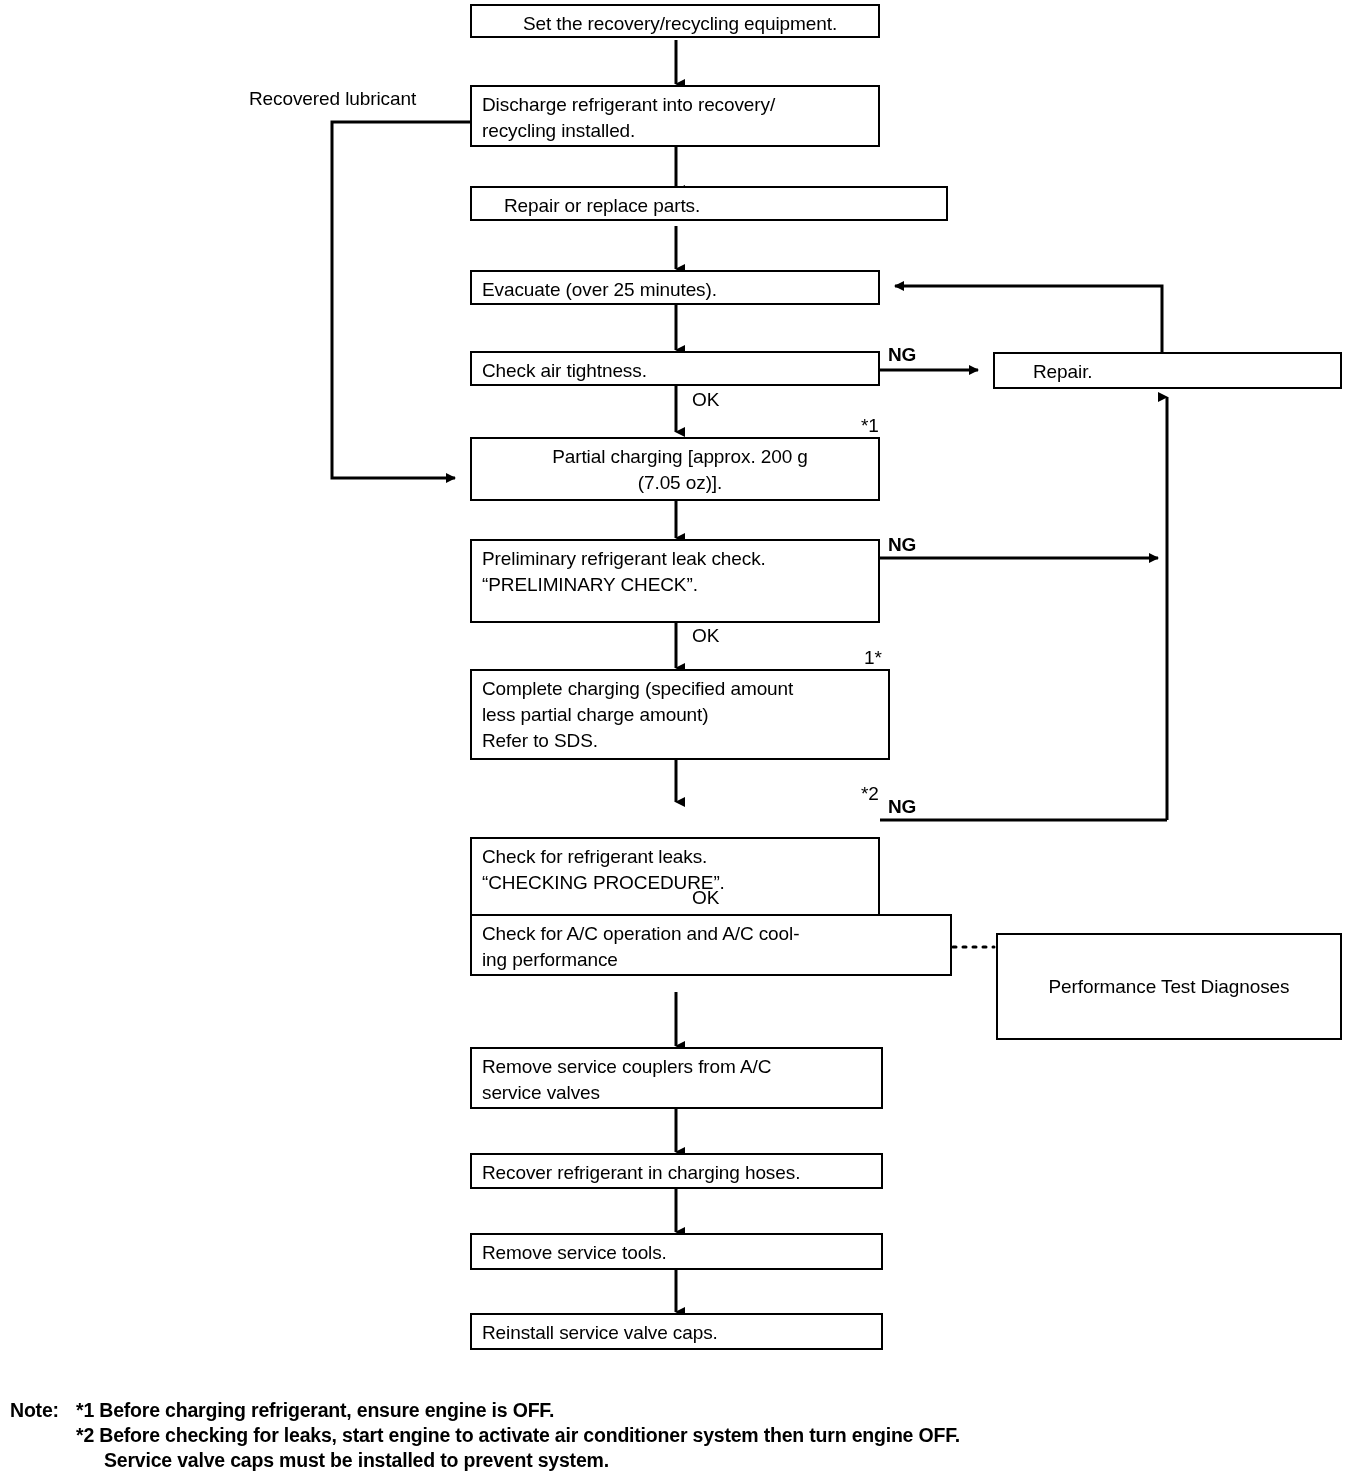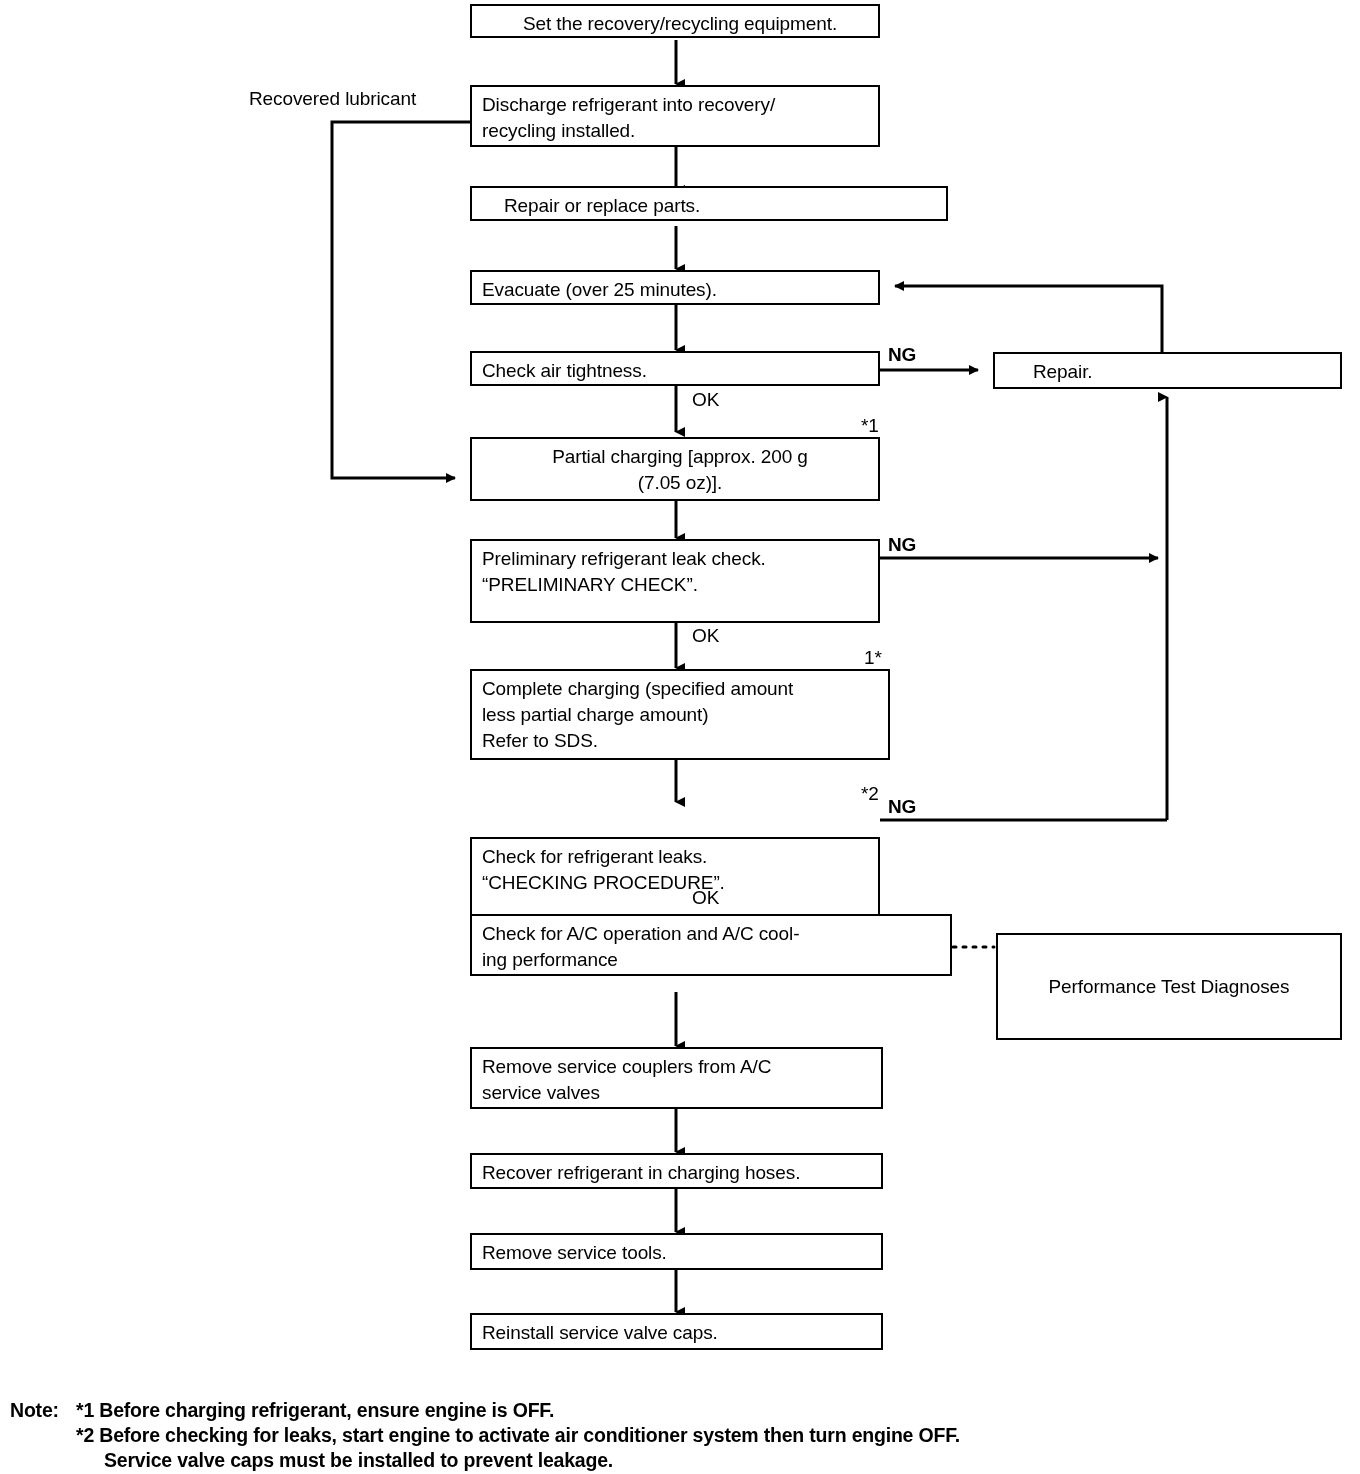--- a/index.html
+++ b/index.html
@@ -170,15 +170,15 @@
 
   <div class="lbl" style="left:861px; top:783px;">*2</div>
 
   <div class="lbl" style="left:888px; top:796px; font-weight:bold;">NG</div>
 
   <div class="lbl" style="left:692px; top:887px;">OK</div>
 
   <div class="note" style="left:10px; top:1398px;">Note:</div>
   <div class="note" style="left:76px; top:1398px;">*1 Before charging refrigerant, ensure engine is OFF.</div>
   <div class="note" style="left:76px; top:1423px;">*2 Before checking for leaks, start engine to activate air conditioner system then turn engine OFF.</div>
-  <div class="note" style="left:104px; top:1448px;">Service valve caps must be installed to prevent leakage.</div>
+  <div class="note" style="left:104px; top:1448px;">Service valve caps must be installed to prevent system.</div>
 
 </div>
 
 </body></html>

